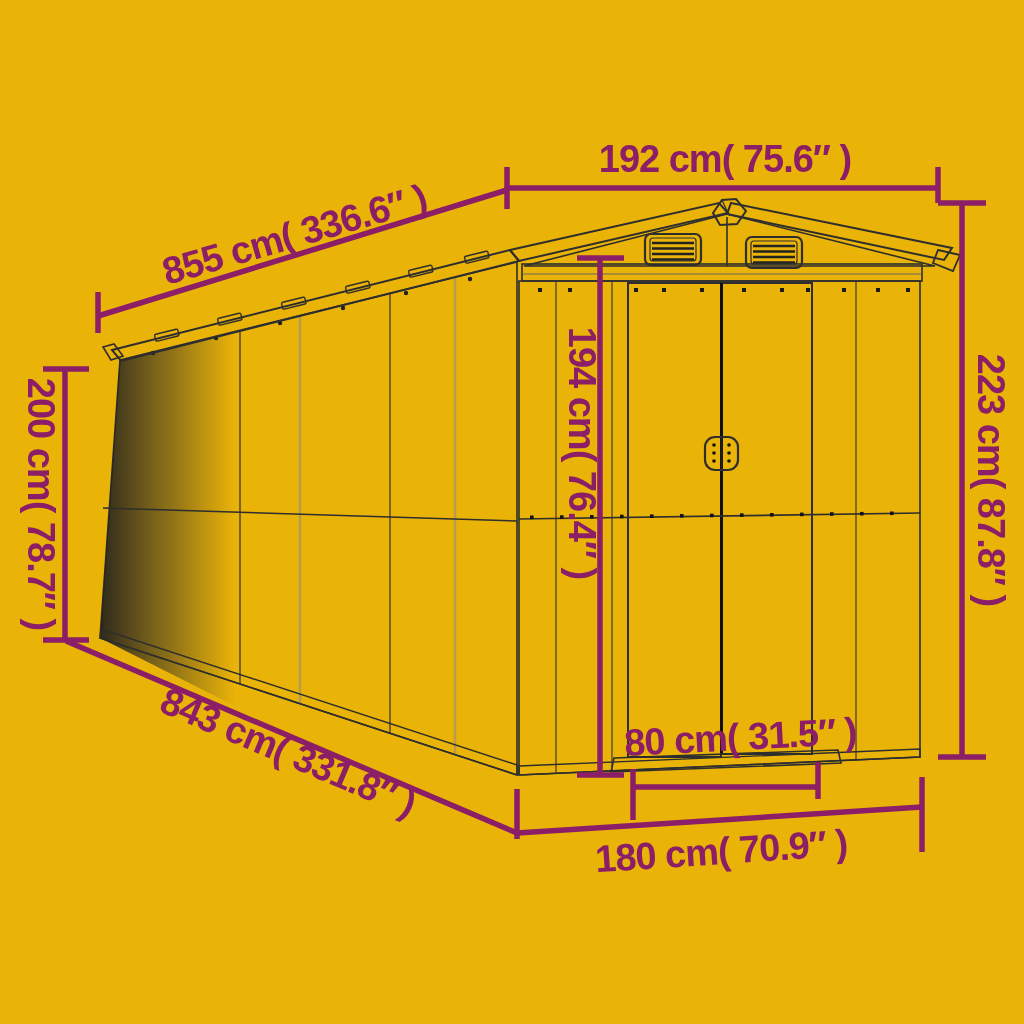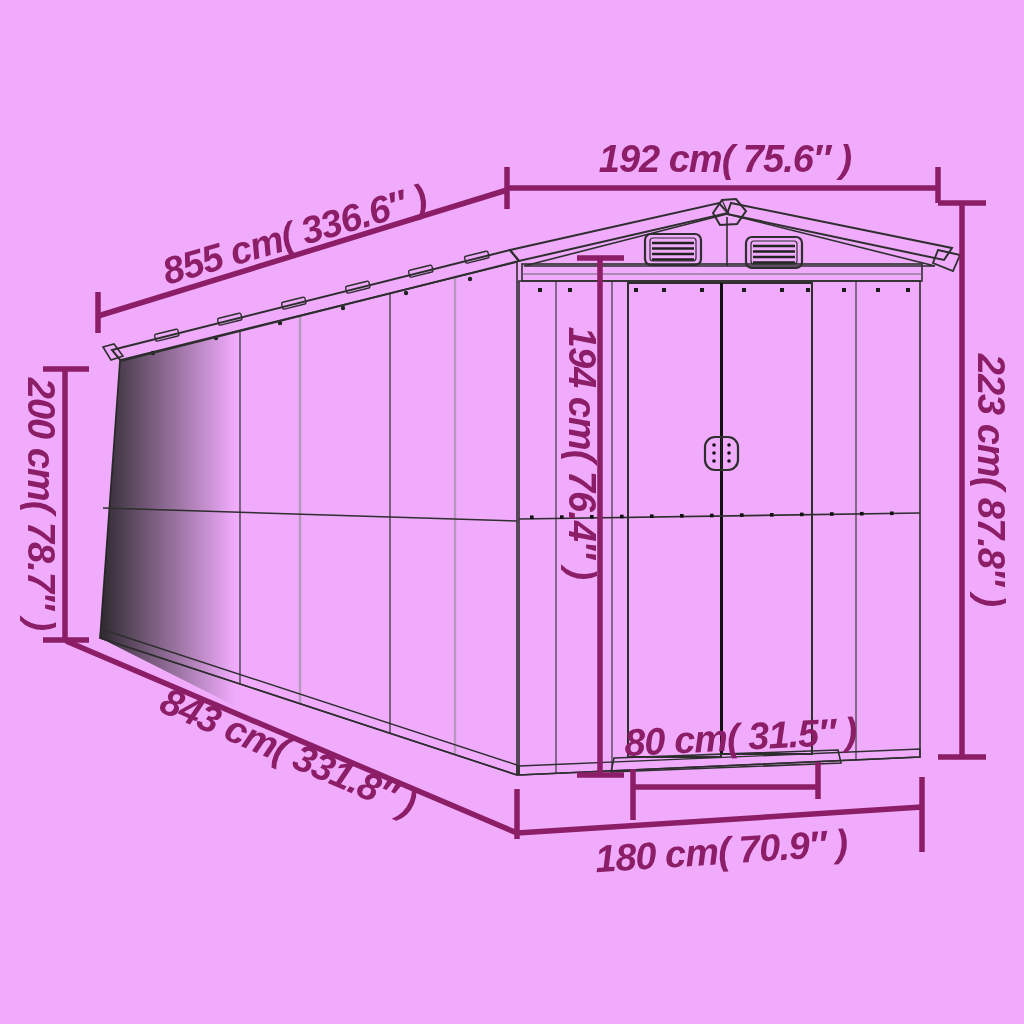--- a/index.html
+++ b/index.html
@@ -1,16 +1,16 @@
 <!DOCTYPE html>
 <html><head>
 <meta charset="utf-8">
 <style>
   html,body{margin:0;padding:0;background:#ffffff;}
-  .stage{width:1024px;height:1024px;position:relative;background:#f0abfc;overflow:hidden;font-style:italic;}
+  .stage{width:1024px;height:1024px;position:relative;background:#eab308;overflow:hidden;}
   svg{display:block;}
   .dim-stroke{stroke:#8B1E66;stroke-width:5.5;fill:none;stroke-linecap:butt;}
   .dim-label{
     fill:#8B1E66;
     font-family:"Liberation Sans","DejaVu Sans",sans-serif;
     font-weight:bold;
     font-size:38px;
     letter-spacing:-1px;
     text-anchor:middle;
   }

